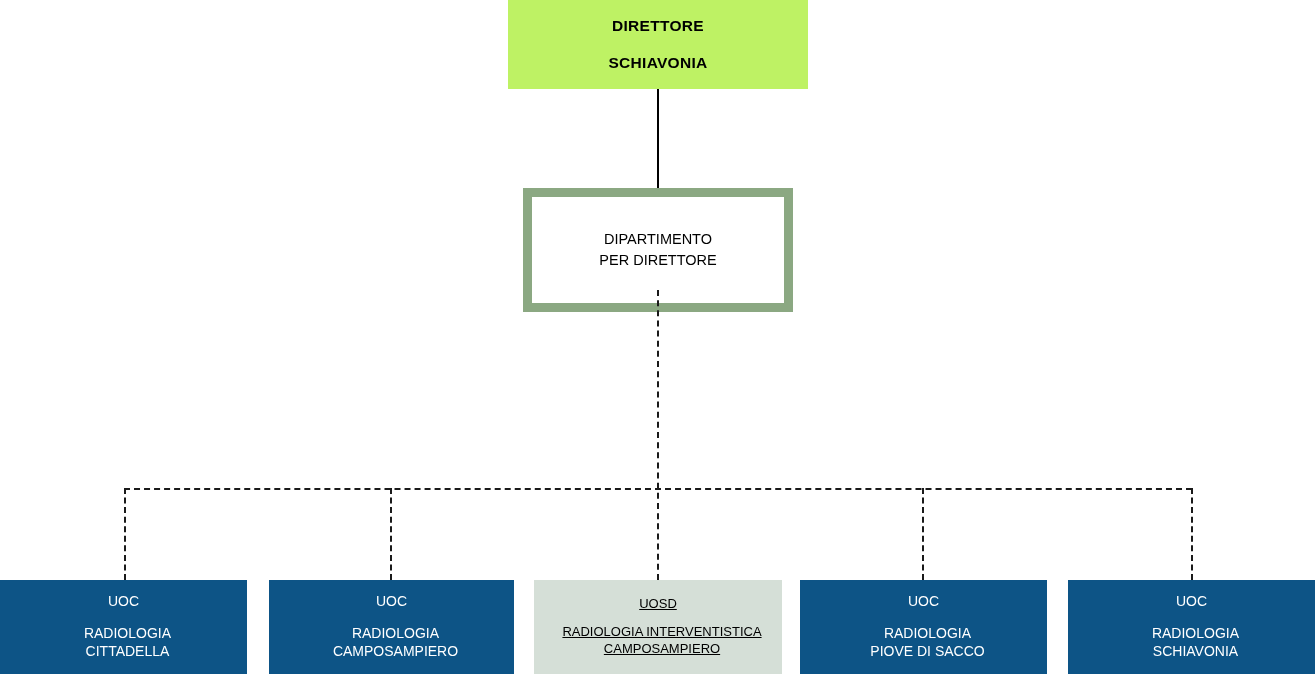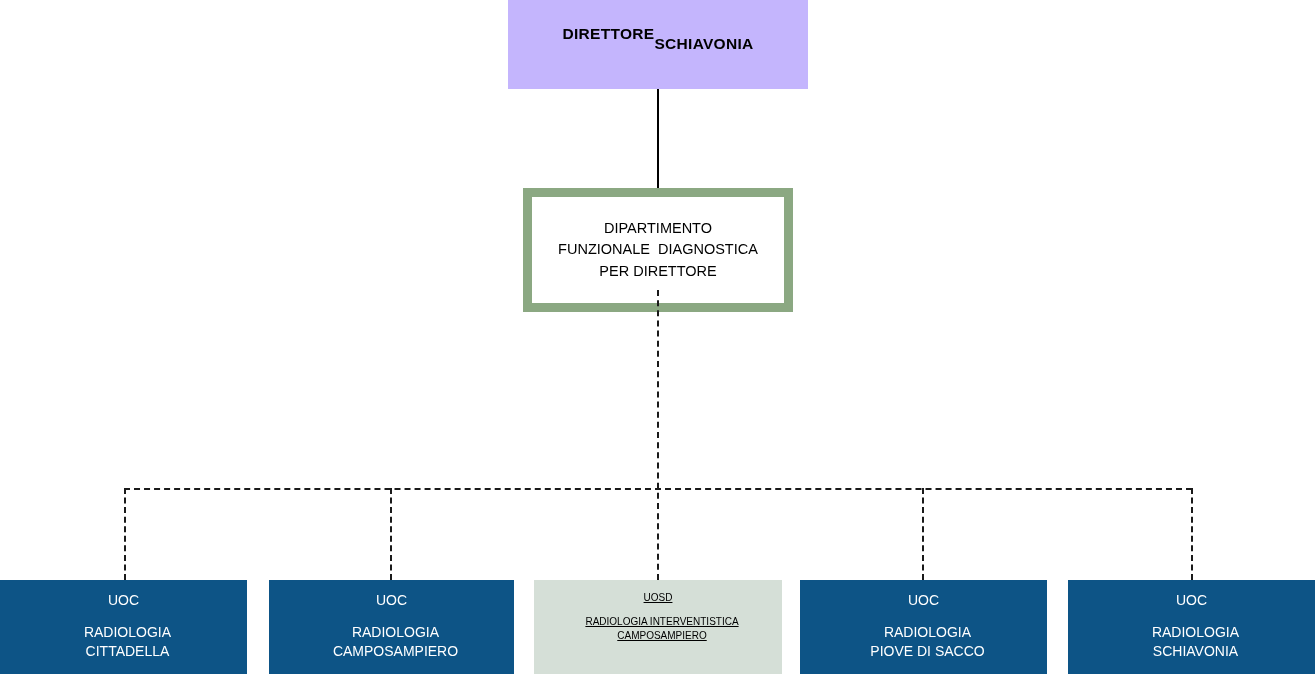--- a/index.html
+++ b/index.html
@@ -19,23 +19,23 @@
     overflow: hidden;
   }
 
   
   .node-director {
     position: absolute;
     left: 508px;
     top: 0px;
     width: 300px;
     height: 89px;
-    background: #c4b5fd;
+    background: #bef264;
     display: flex;
-    flex-direction: row;
+    flex-direction: column;
     align-items: center;
     justify-content: center;
     box-sizing: border-box;
   }
   .node-director .line {
     font-size: 15.5px;
     font-weight: bold;
     color: #000000;
     letter-spacing: 0.3px;
     line-height: 1.05;
@@ -102,22 +102,23 @@
   .drop-5 { left: 1191px; top: 488px; height: 92px; }
 
   
   .unit-node {
     position: absolute;
     top: 580px;
     height: 94px;
     display: flex;
     flex-direction: column;
     align-items: center;
+    justify-content: center;
     box-sizing: border-box;
-    padding: 12px 6px;
+    padding: 0 6px;
   }
   .unit-node.blue {
     background: #0d5486;
     color: #ffffff;
   }
   .unit-node.sage {
     background: #d5dfd7;
     color: #000000;
   }
   .unit-node .unit-type {
@@ -129,21 +130,21 @@
   .unit-node .unit-name {
     font-size: 14px;
     line-height: 1.35;
     text-align: center;
     white-space: pre-line;
     margin-left: 8px;
   }
   .unit-node.sage .unit-type,
   .unit-node.sage .unit-name {
     text-decoration: underline;
-    font-size: 10px;
+    font-size: 13px;
   }
   .unit-node.sage .unit-type { margin-bottom: 11px; }
 
   .unit-1 { left: 0px;    width: 247px; }
   .unit-2 { left: 269px;  width: 245px; }
   .unit-3 { left: 534px;  width: 248px; }
   .unit-4 { left: 800px;  width: 247px; }
   .unit-5 { left: 1068px; width: 247px; }
 </style>
 </head>
@@ -153,21 +154,20 @@
 
   <div class="node-director">
     <div class="line line-1">DIRETTORE</div>
     <div class="line line-2">SCHIAVONIA</div>
   </div>
 
   <div class="connector-solid-vertical"></div>
 
   <div class="node-department">
     <div class="line">DIPARTIMENTO</div>
-    <div class="line">FUNZIONALE  DIAGNOSTICA</div>
     <div class="line">PER DIRETTORE</div>
   </div>
 
   <div class="dashed-v trunk-dashed"></div>
 
   <div class="dashed-h bus-dashed"></div>
 
   <div class="dashed-v drop-1"></div>
   <div class="dashed-v drop-2"></div>
   <div class="dashed-v drop-4"></div>

